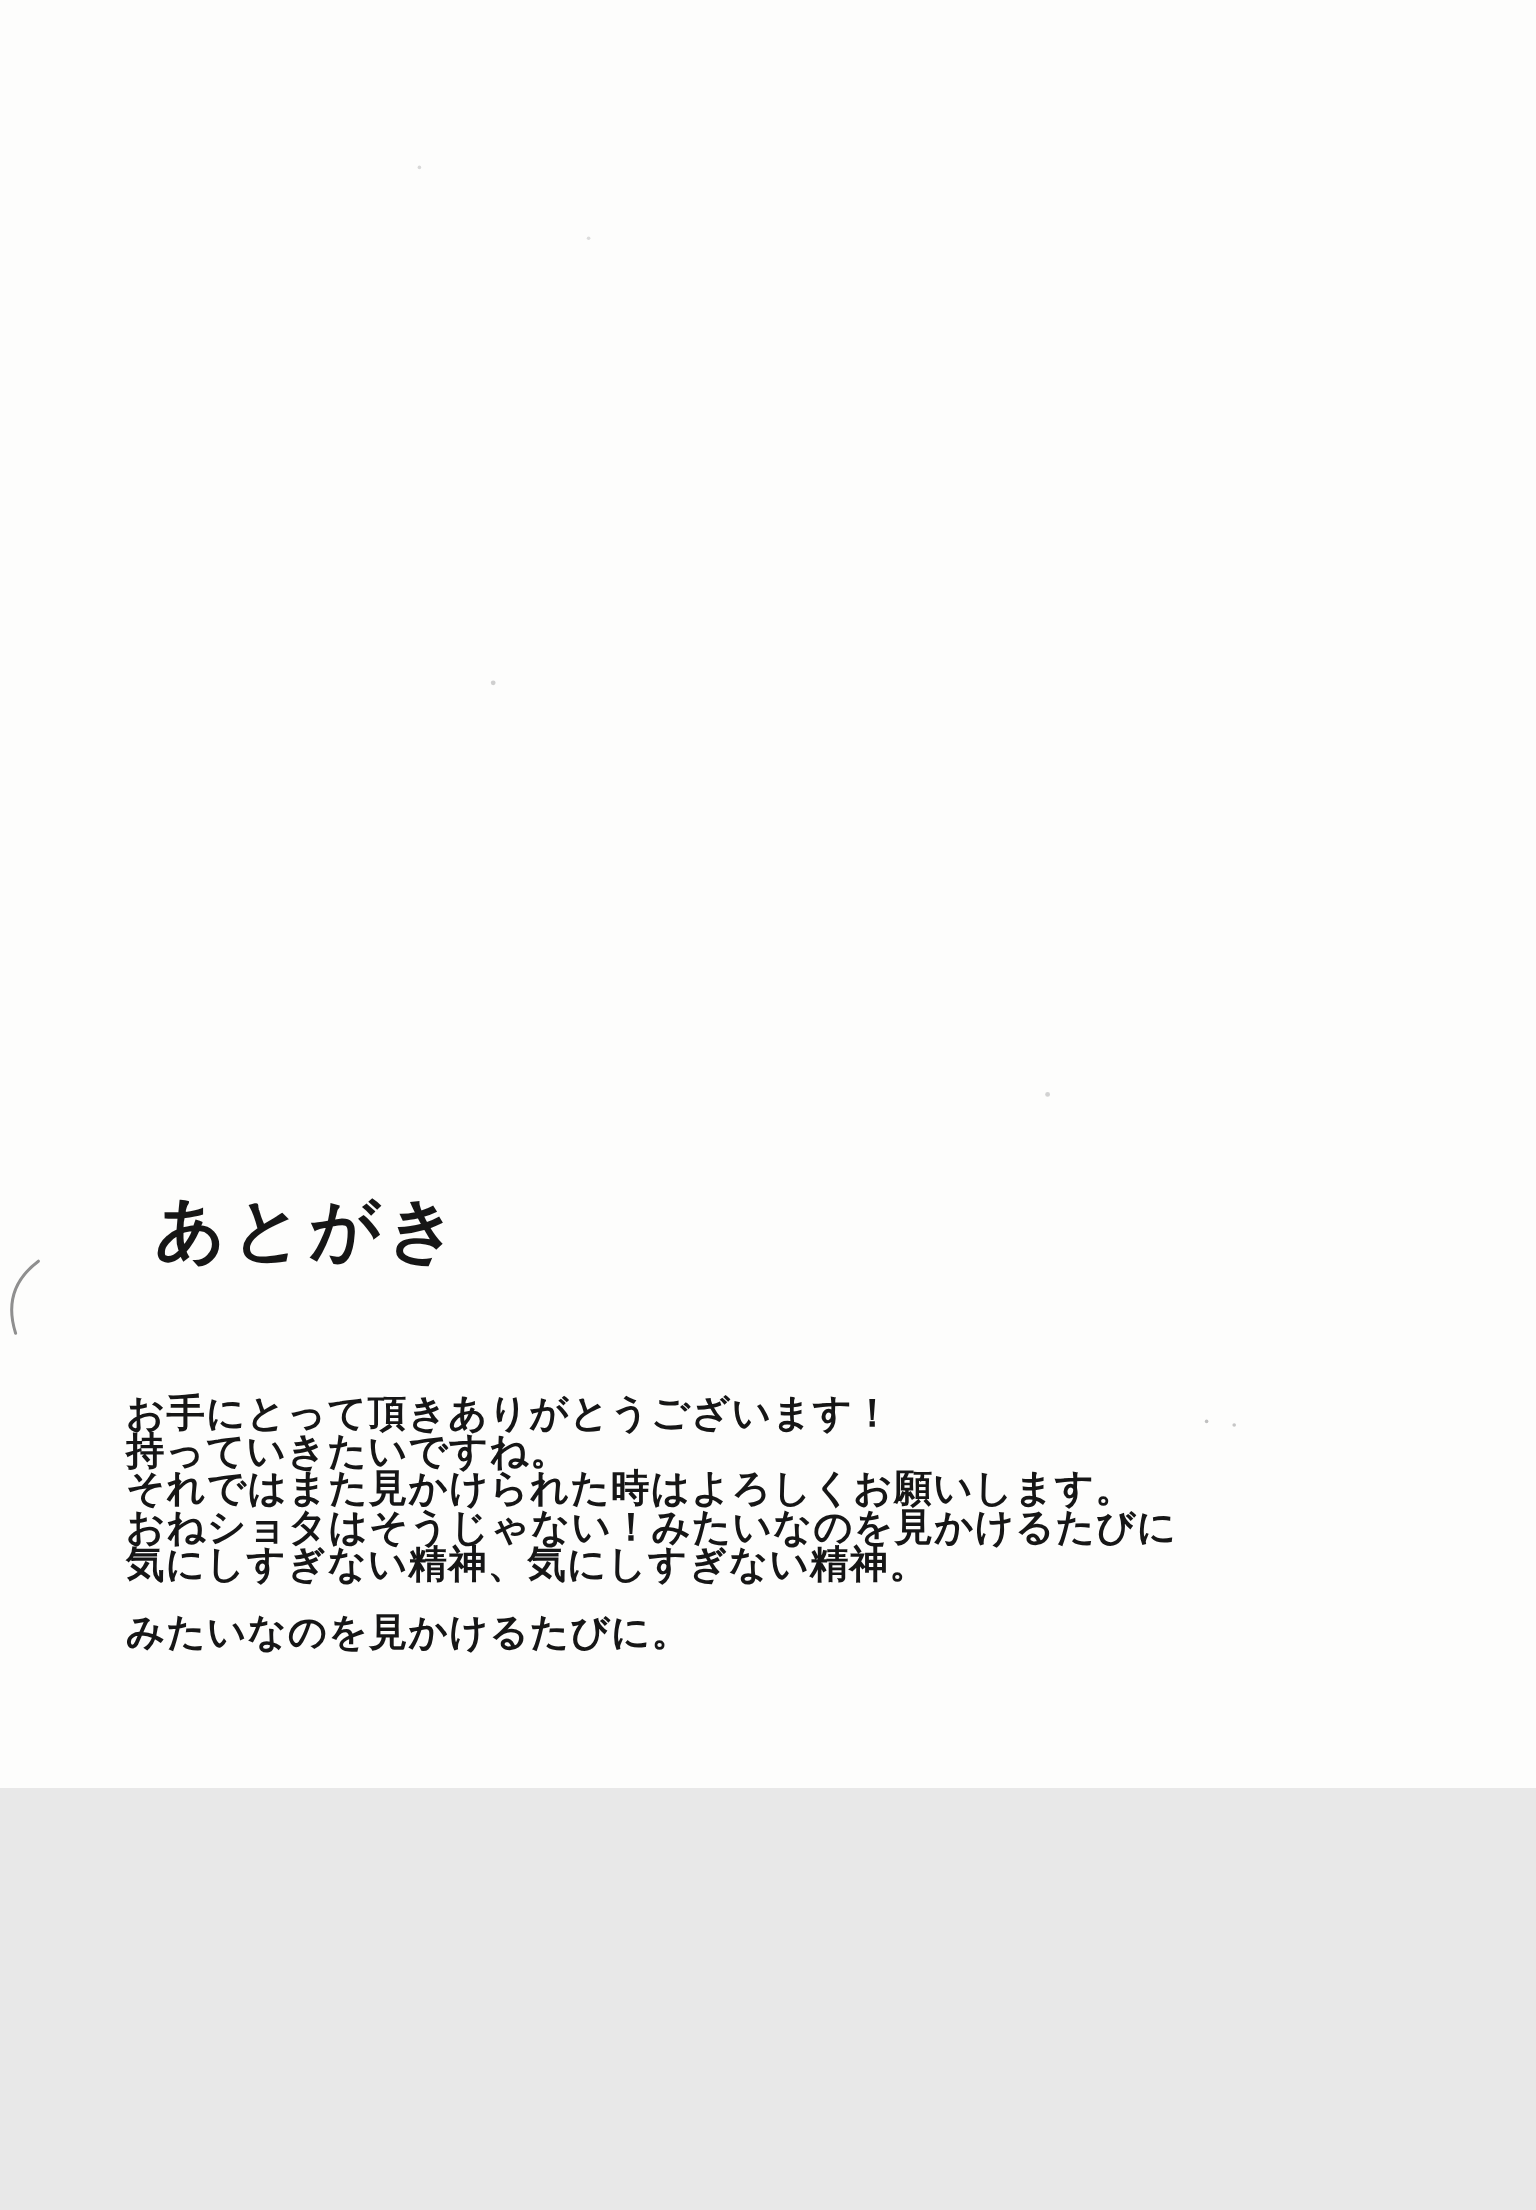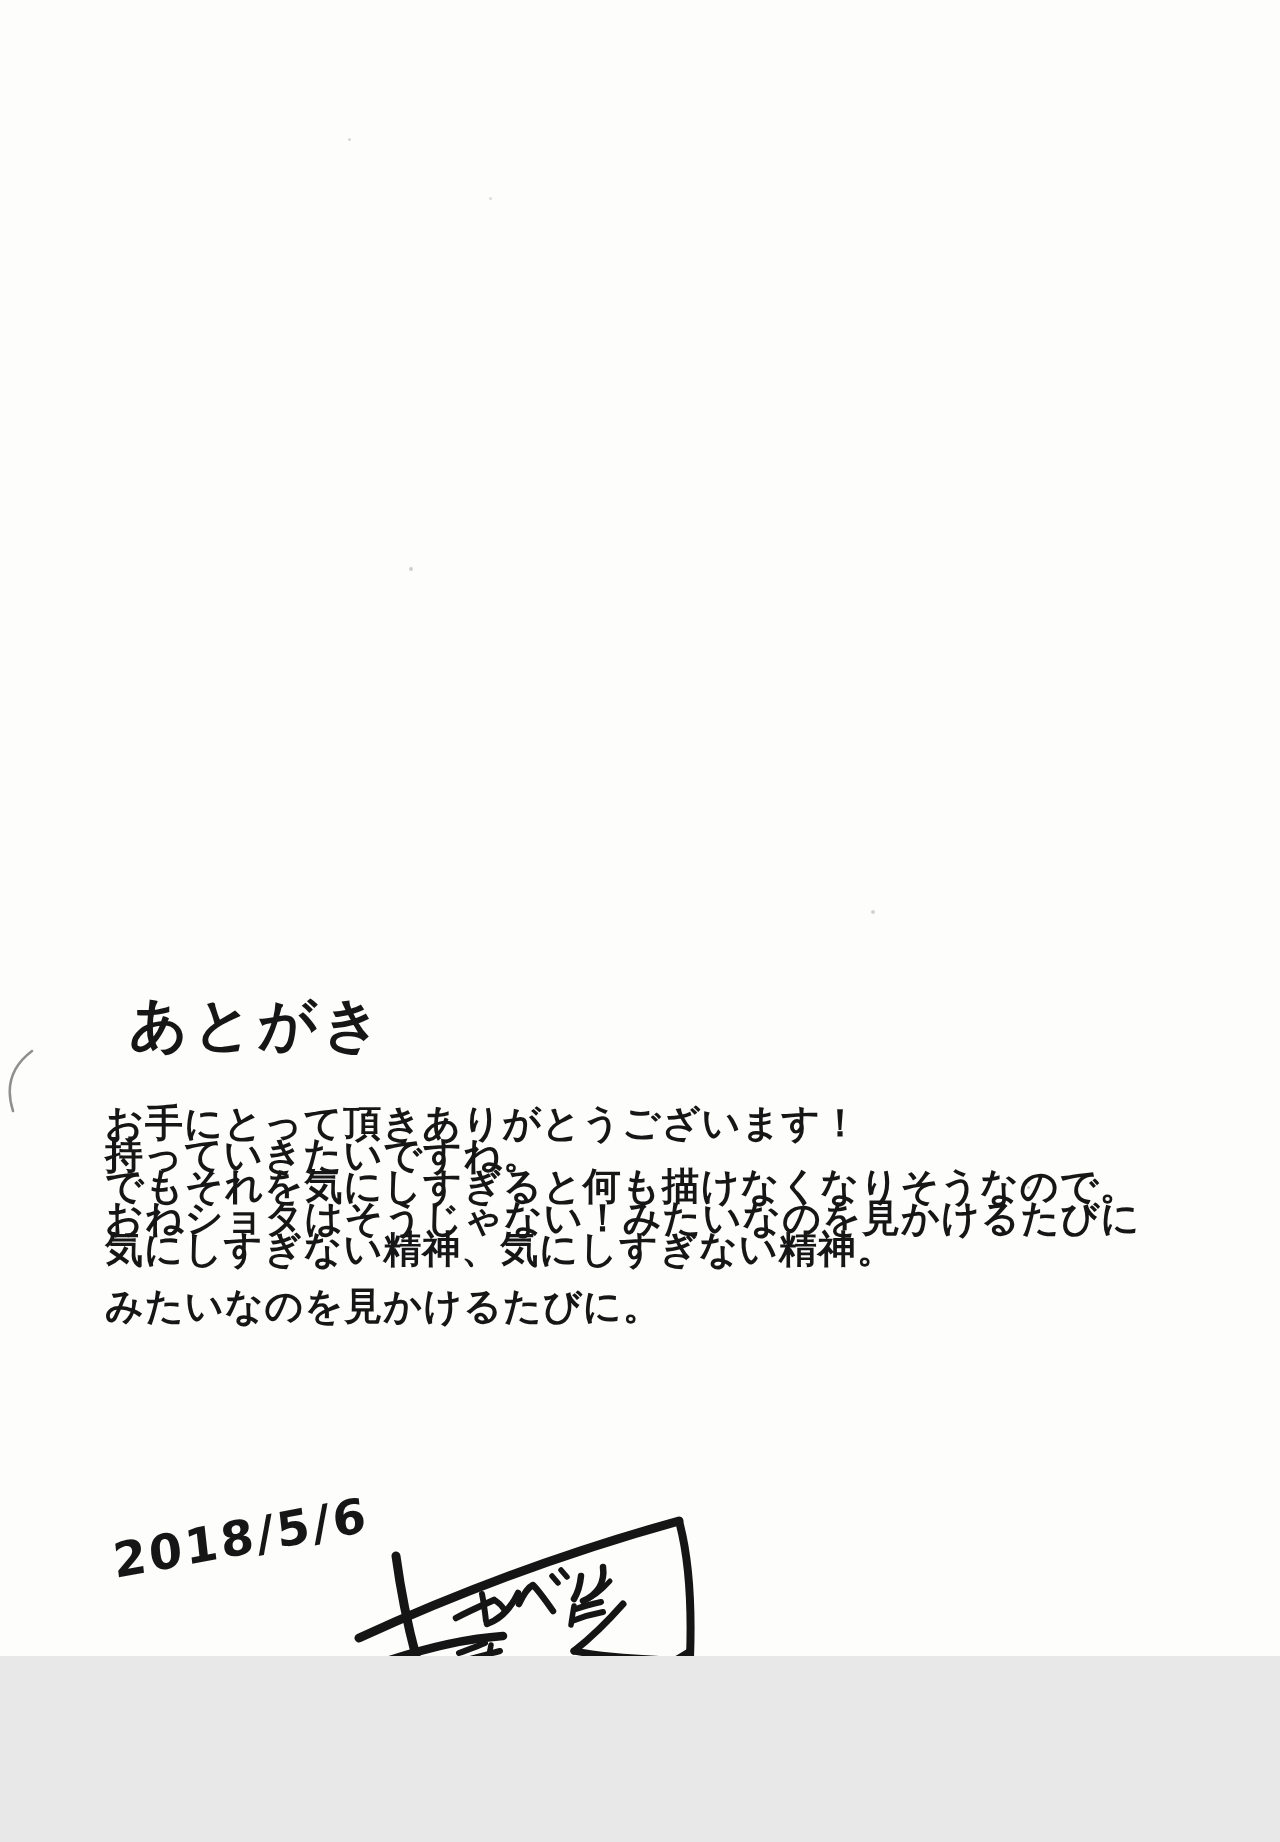--- a/index.html
+++ b/index.html
@@ -1,38 +1,38 @@
 <!DOCTYPE html>
 <html><head>
 <meta charset="utf-8">
 <style>
   html,body { margin:0; padding:0; background:#e8e8e8; }
   .page {
     position:relative;
-    width:1280px; height:1656px;
+    width:1280px; height:1490px;
     margin:0 auto;
     background:#fdfdfc;
     overflow:hidden;
     color:#161616;
     font-family:"DejaVu Serif","Liberation Serif",serif;
   }
   .title {
     position:absolute;
     left:129px; top:991px;
     margin:0;
     font-size:58px;
     font-weight:700;
     letter-spacing:5px;
     line-height:1.15;
     white-space:nowrap;
   }
   .body-text {
     position:absolute;
-    left:105px; top:1107px;
-    font-size:38px;
+    left:105px; top:1162px;
+    font-size:32px;
     font-weight:600;
     line-height:31.5px;
     letter-spacing:1px;
   }
   .para { margin:0 0 25px 0; }
   .line { display:block; white-space:nowrap; }
   .hand-date {
     position:absolute;
     left:116px; top:1537px;
     height:48px;
@@ -89,21 +89,21 @@
   <svg class="edge-artifact" viewBox="0 0 36 66">
     <path d="M 32,3 C 12,18 5,38 13,63" fill="none" stroke="#8f8f8f" stroke-width="2.5" stroke-linecap="round"></path>
   </svg>
 
   <h1 class="title">あとがき</h1>
 
   <div class="body-text">
     <p class="para">
       <span class="line">お手にとって頂きありがとうございます！</span>
       <span class="line">持っていきたいですね。</span>
-      <span class="line">でもそれを気にしすぎると何も描けなくなりそうなので。</span>
+      <span class="line">それではまた見かけられた時はよろしくお願いします。</span>
       <span class="line">おねショタはそうじゃない！みたいなのを見かけるたびに</span>
       <span class="line">気にしすぎない精神、気にしすぎない精神。</span>
     </p>
     <p class="para">
       <span class="line">みたいなのを見かけるたびに。</span>
     </p>
   </div>
 
   <div class="hand-date">2018/5/6</div>
 

